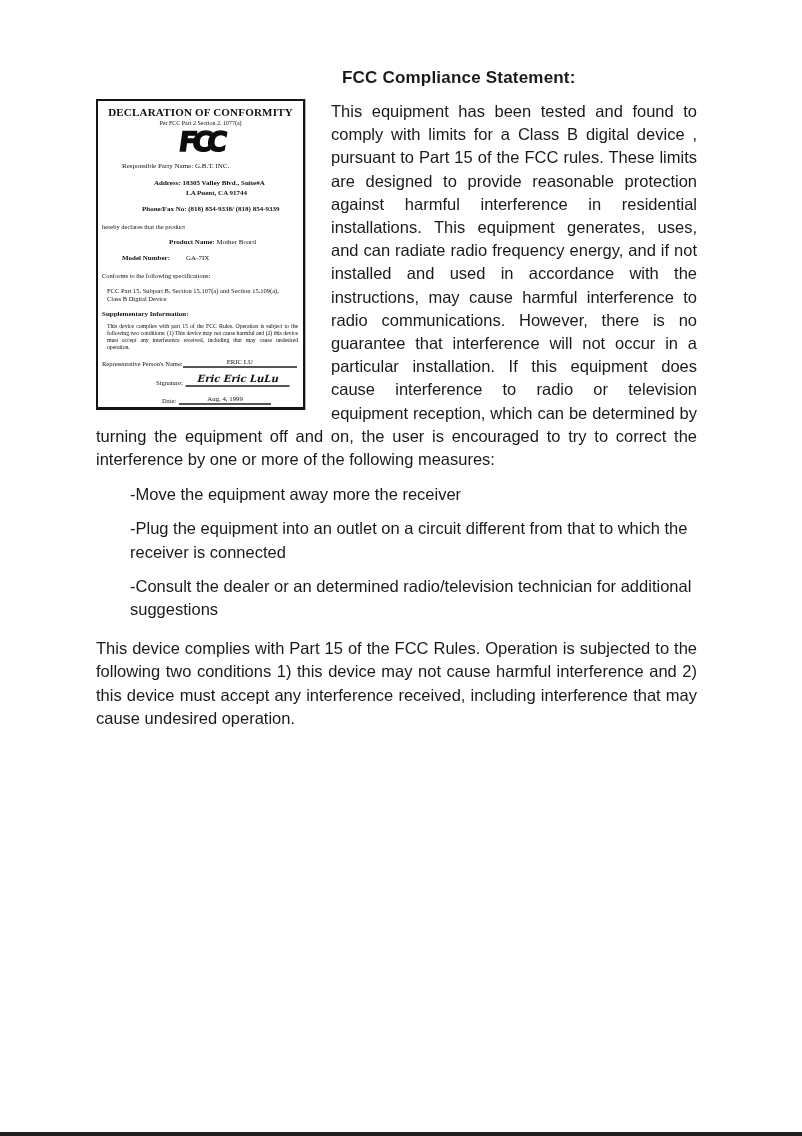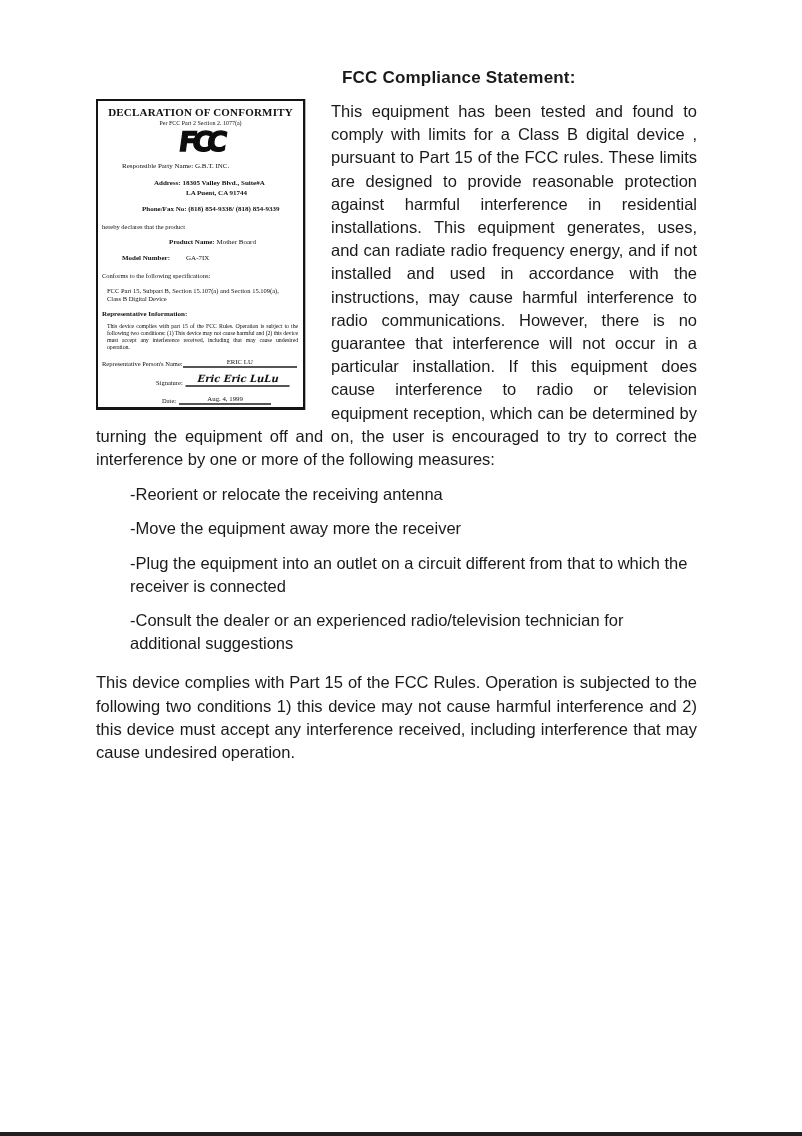--- a/index.html
+++ b/index.html
@@ -106,21 +106,21 @@
 
     <div class="fld row-model"><b>Model Number:</b><span class="val">GA-7IX</span></div>
 
     <div class="fld row-conf">Conforms to the following specifications:</div>
 
     <div class="row-spec">
       <div>FCC Part 15, Subpart B, Section 15.107(a) and Section 15.109(a),</div>
       <div>Class B Digital Device</div>
     </div>
 
-    <div class="fld row-supl">Representative Information:</div>
+    <div class="fld row-supl">Supplementary Information:</div>
     <div class="supp-para">This device complies with part 15 of the FCC Rules. Operation is subject to the following two conditions:  (1)  This device may not cause harmful and  (2)  this device must accept any interference received, including that may cause undesired operation.</div>
 
     <div class="sig-row row-rep">
       <span class="lbl">Representative Person's Name:</span>
       <span class="line">ERIC LU</span>
     </div>
 
     <div class="sig-row row-sig">
       <span class="lbl">Signature:</span>
       <span class="line">Eric Eric LuLu</span>
@@ -128,24 +128,23 @@
 
     <div class="sig-row row-date">
       <span class="lbl">Date:</span>
       <span class="line">Aug. 4, 1999</span>
     </div>
   </div>
 
   <p class="body-text">This equipment has been tested and found to comply with limits for a Class B digital device , pursuant to Part 15 of the FCC rules. These limits are designed to provide reasonable protection against harmful interference in residential installations. This equipment generates, uses, and can radiate radio frequency energy, and if not installed and used in accordance with the instructions, may cause harmful interference to radio communications. However, there is no guarantee that interference will not occur in a particular installation. If this equipment does cause interference to radio or television equipment reception, which can be determined by turning the equipment off and on, the user is encouraged to try to correct the interference by one or more of the following measures:</p>
 
   <div class="measures">
-    <div class="measure-item">-Reorient or relocate the receiving antenna</div>
     <div class="measure-item">-Move the equipment away more the receiver</div>
     <div class="measure-item">-Plug the equipment into an outlet on a circuit different from that to which the receiver is connected</div>
-    <div class="measure-item">-Consult the dealer or an experienced radio/television technician for additional suggestions</div>
+    <div class="measure-item">-Consult the dealer or an determined radio/television technician for additional suggestions</div>
   </div>
 
 
   <p class="body-text para">This device complies with Part 15 of the FCC Rules. Operation is subjected to the following two conditions 1) this device may not cause harmful interference and 2) this device must accept any interference received, including interference that may cause undesired operation.</p>
 
 </div>
 
 <div class="bottom-bar"></div>
 
 </body></html>

